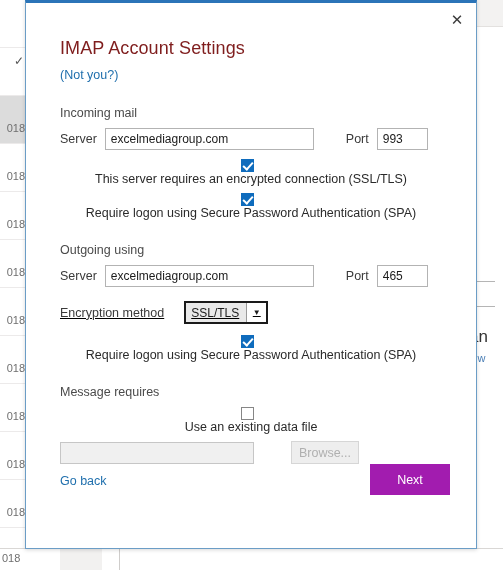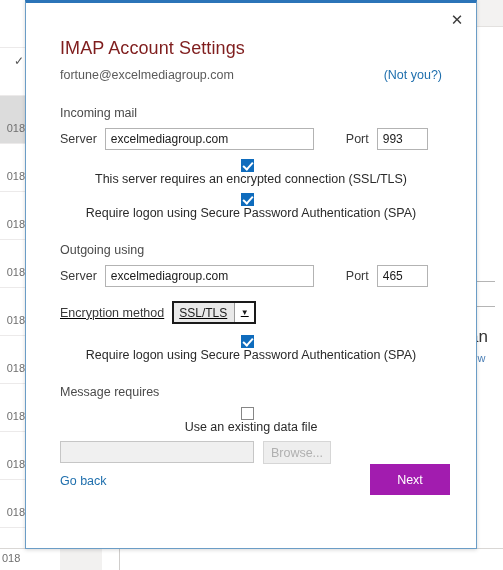--- a/index.html
+++ b/index.html
@@ -256,21 +256,21 @@
     text-decoration: underline;
   }
   .sel-wrap {
     border: 2px solid #1a1a1a;
     height: 23px;
     width: 84px;
     display: flex;
     align-items: stretch;
     box-sizing: border-box;
     background: #a16207;
-    margin-left: 0;
+    margin-left: 12px;
     cursor: pointer;
   }
   .sel-val {
     flex: 1;
     background: #e9e9e9;
     display: flex;
     align-items: center;
     padding-left: 5px;
     font-size: 12px;
     color: #1b1b1b;
@@ -282,21 +282,23 @@
     display: flex;
     align-items: center;
     justify-content: center;
     font-size: 8px;
     color: #1b1b1b;
   }
 
   
   .file-row {
     display: flex;
+    align-items: center;
     margin-top: 6px;
+    gap: 28px;
   }
   .txtbox.disabled {
     width: 194px;
     background: #f0f0f0;
     border: 1px solid #c6c6c6;
     color: #a0a0a0;
   }
   .browse-btn {
     margin-left: 9px;
     width: 68px;
@@ -410,21 +412,20 @@
 
 <div id="dialog">
 
   <div id="close-btn">✕</div>
 
   <div class="dlg-body">
 
     <h1 id="title">IMAP Account Settings</h1>
 
     <div class="acct-row">
-      <span id="account-email">fortune@excelmediagroup.com</span>
       <a id="not-you-link">(Not you?)</a>
     </div>
 
     <div class="section-label">Incoming mail</div>
 
     <div class="field-row">
       <span class="field-label">Server</span>
       <div class="txtbox server">excelmediagroup.com</div>
       <span class="gap-port"></span>
       <span class="field-label">Port</span>

